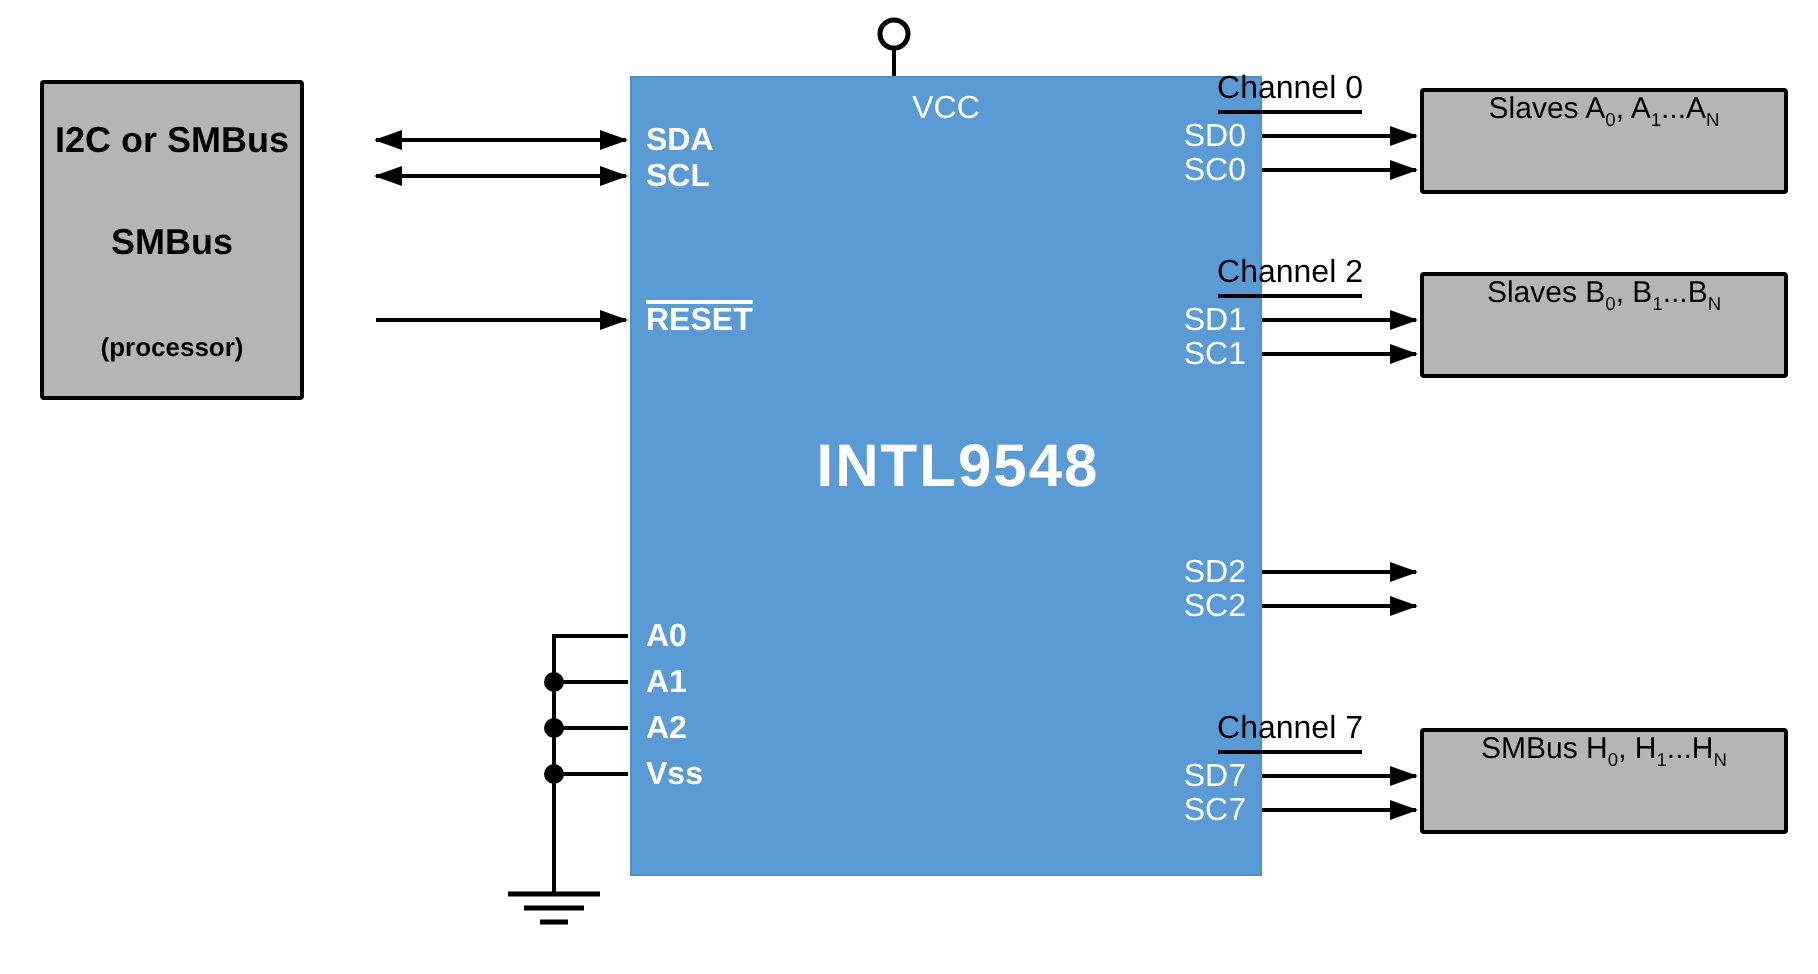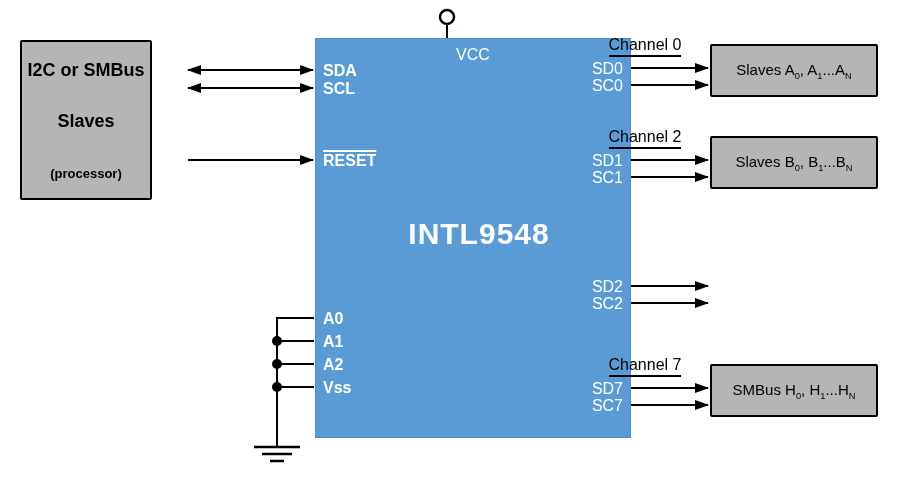--- a/index.html
+++ b/index.html
@@ -19,21 +19,21 @@
   .pin.left  { left:7px;font-weight:bold; }
   .pin.right { right:7px; text-align:center; }
   .pin.center{ left:0; width:100%; text-align:center; }
   .overline { text-decoration:overline; text-decoration-thickness:2px; }
   .chip-title { position:absolute; top:178px; left:0; width:100%; text-align:center;
                 font-size:30px; font-weight:bold; letter-spacing:1px;padding-left:12px; }
 
   .channel-label { position:absolute; left:590px; width:110px; text-align:center; font-size:16px; color:#000; }
   .channel-label span { display:inline-block; border-bottom:2px solid #000; padding-bottom:1px; }
 
-  .slave { left:710px; width:168px; height:53px; display:flex; align-items:center; justify-content:center;
+  .slave { left:710px; width:184px; height:53px; display:flex; align-items:flex-start; justify-content:center;
            font-size:15px; white-space:nowrap; }
   sub { font-size:0.62em; }
 </style>
 </head>
 <body>
 
 <div class="diagram">
 
   <svg class="wires" width="909" height="487" viewBox="0 0 909 487">
     <defs>
@@ -89,21 +89,21 @@
 
     <g fill="#000">
       <circle cx="561" cy="327" r="4.5"></circle>
       <circle cx="561" cy="344" r="4.5"></circle>
       <circle cx="561" cy="361" r="4.5"></circle>
     </g>
   </svg>
 
   <div class="box master">
     <div class="big">I2C or SMBus</div>
-    <div class="big">Slaves</div>
+    <div class="big">SMBus</div>
     <div class="small">(processor)</div>
   </div>
 
   <div class="chip">
     <span class="pin center" style="top:6px">VCC</span>
     <span class="pin left" style="top:22px">SDA</span>
     <span class="pin left" style="top:40px">SCL</span>
     <span class="pin left overline" style="top:112px">RESET</span>
     <span class="pin left" style="top:270px">A0</span>
     <span class="pin left" style="top:293px">A1</span>

